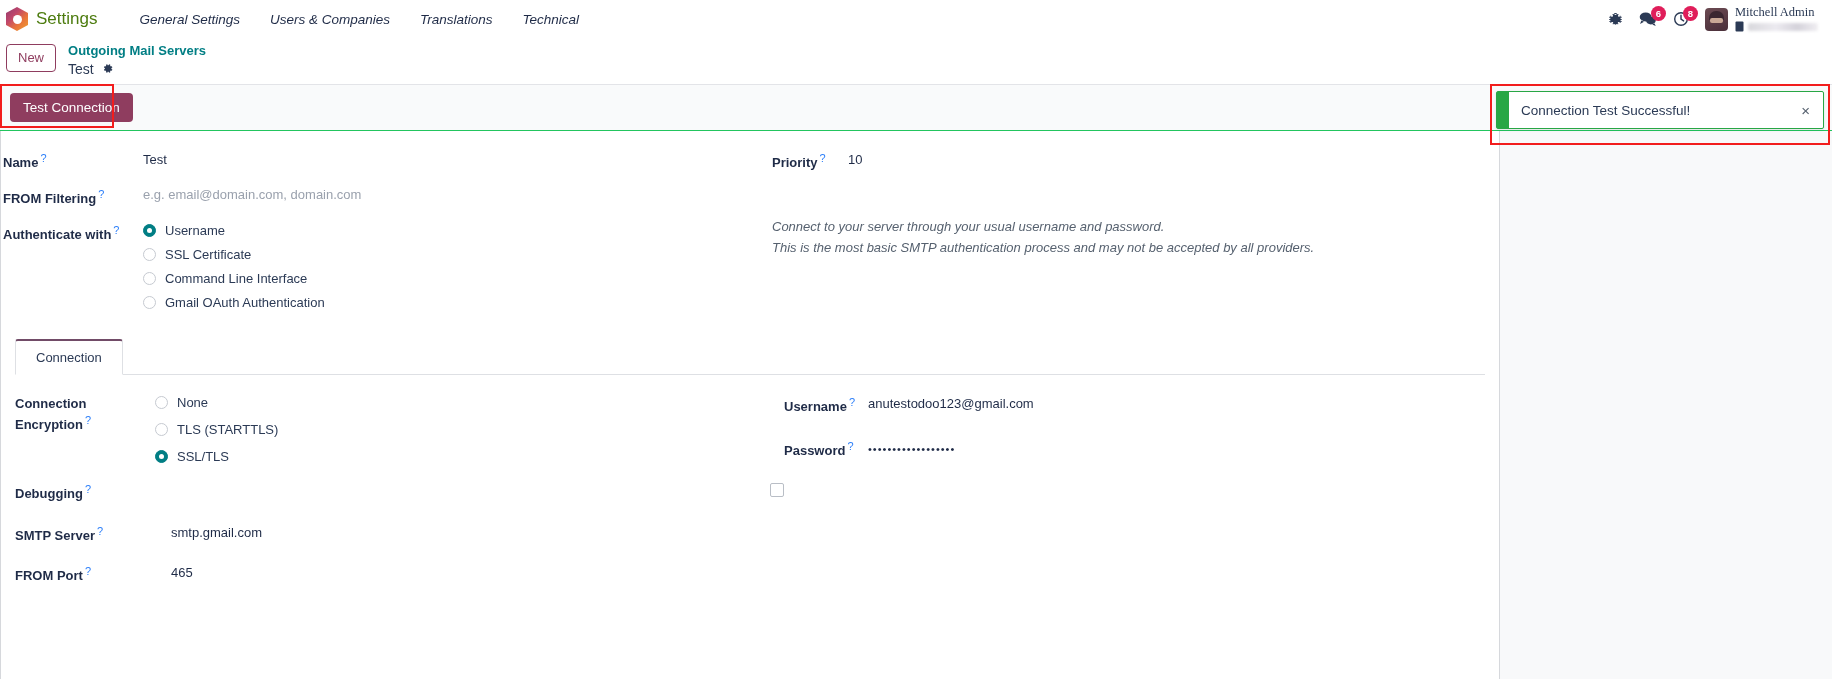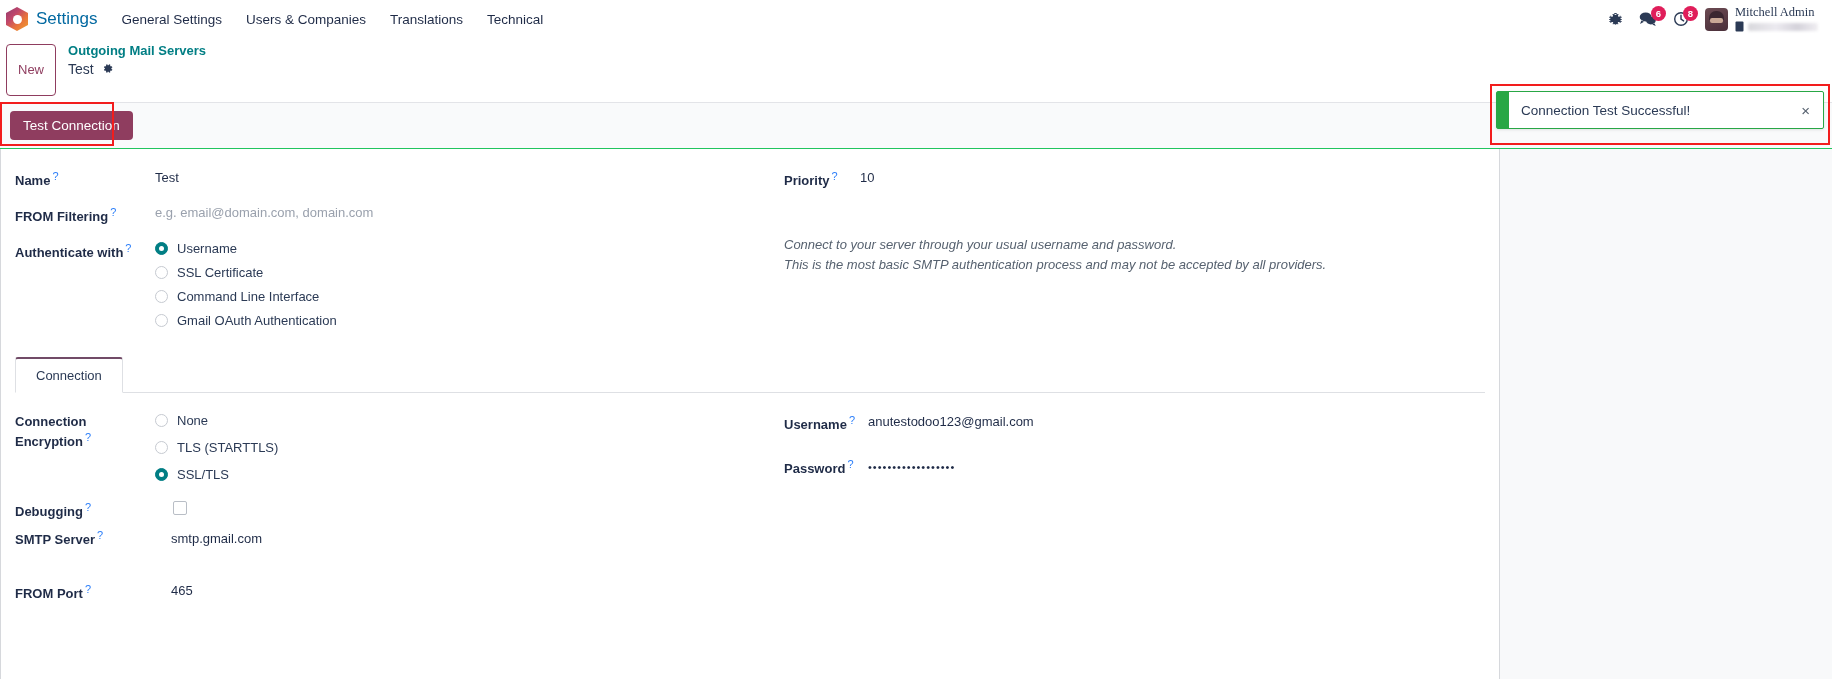--- a/index.html
+++ b/index.html
@@ -34,27 +34,27 @@
   .odoo-logo .dot {
     position: absolute;
     left: 50%; top: 50%;
     width: 9px; height: 9px;
     margin: -4.5px 0 0 -4.5px;
     background: #ffffff;
     border-radius: 50%;
   }
   .app-name {
     font-size: 17px;
-    color: #0369a1;
+    color: #4d7c0f;
     font-weight: 400;
-    margin-right: 22px;
+    margin-right: 40px;
     white-space: nowrap;
     text-align: center;
   }
-  .menu-items { display: flex; align-items: flex-end; gap: 20px; }
+  .menu-items { display: flex; align-items: flex-end; gap: 26px; font-style: italic; }
   .menu-item {
     font-size: 13.5px;
     color: #1f2b47;
     white-space: nowrap;
     cursor: pointer;
     padding: 4px 2px;
   }
   .navbar-right {
     margin-left: auto;
     display: flex;
@@ -126,21 +126,21 @@
     display: flex;
     align-items: flex-start;
     gap: 12px;
     position: relative;
   }
   .btn-new {
     border: 1px solid #8f3d5f;
     color: #8f3d5f;
     background: #fff;
     font-size: 13px;
-    padding: 17px 11px;
+    padding: 5px 11px;
     border-radius: 4px;
     cursor: pointer;
     line-height: 1.2;
     margin-top: 2px;
     white-space: nowrap;
   }
   .breadcrumb { display: flex; flex-direction: column; line-height: 1.35; }
   .bc-parent {
     font-size: 13px;
     color: #017e84;
@@ -186,21 +186,21 @@
     background: #ffffff;
     border: 1px solid #d6d8dc;
     border-top: none;
     width: 1500px;
     height: 100%;
     padding: 18px 0 0 0;
   }
   .form-grid {
     display: grid;
     grid-template-columns: 769px 1fr;
-    padding: 0 14px;
+    padding: 0 2px;
   }
   .field-row {
     display: flex;
     align-items: flex-start;
     margin-bottom: 12px;
     min-height: 24px;
   }
   .field-label {
     width: 140px;
     flex: 0 0 140px;
@@ -521,30 +521,30 @@
                 <span class="radio"></span>
                 <span class="radio-label">TLS (STARTTLS)</span>
               </label>
               <label class="radio-opt">
                 <span class="radio checked"></span>
                 <span class="radio-label">SSL/TLS</span>
               </label>
             </div>
           </div>
 
-          <div class="field-row" style="margin-bottom:4px;">
+          <div class="field-row" style="margin-bottom:18px;justify-content:space-between;">
             <div class="field-label">
               <span>Debugging</span><span class="help-mark">?</span>
             </div>
             <div style="padding-left:18px;">
               <div class="checkbox"></div>
             </div>
           </div>
 
-          <div class="field-row" style="margin-bottom:30px;align-items:center;">
+          <div class="field-row" style="margin-bottom:16px;">
             <div class="field-label">
               <span>SMTP Server</span><span class="help-mark">?</span>
             </div>
             <div class="field-value" style="padding-left:16px;">smtp.gmail.com</div>
           </div>
 
           <div class="field-row">
             <div class="field-label">
               <span>FROM Port</span><span class="help-mark">?</span>
             </div>

